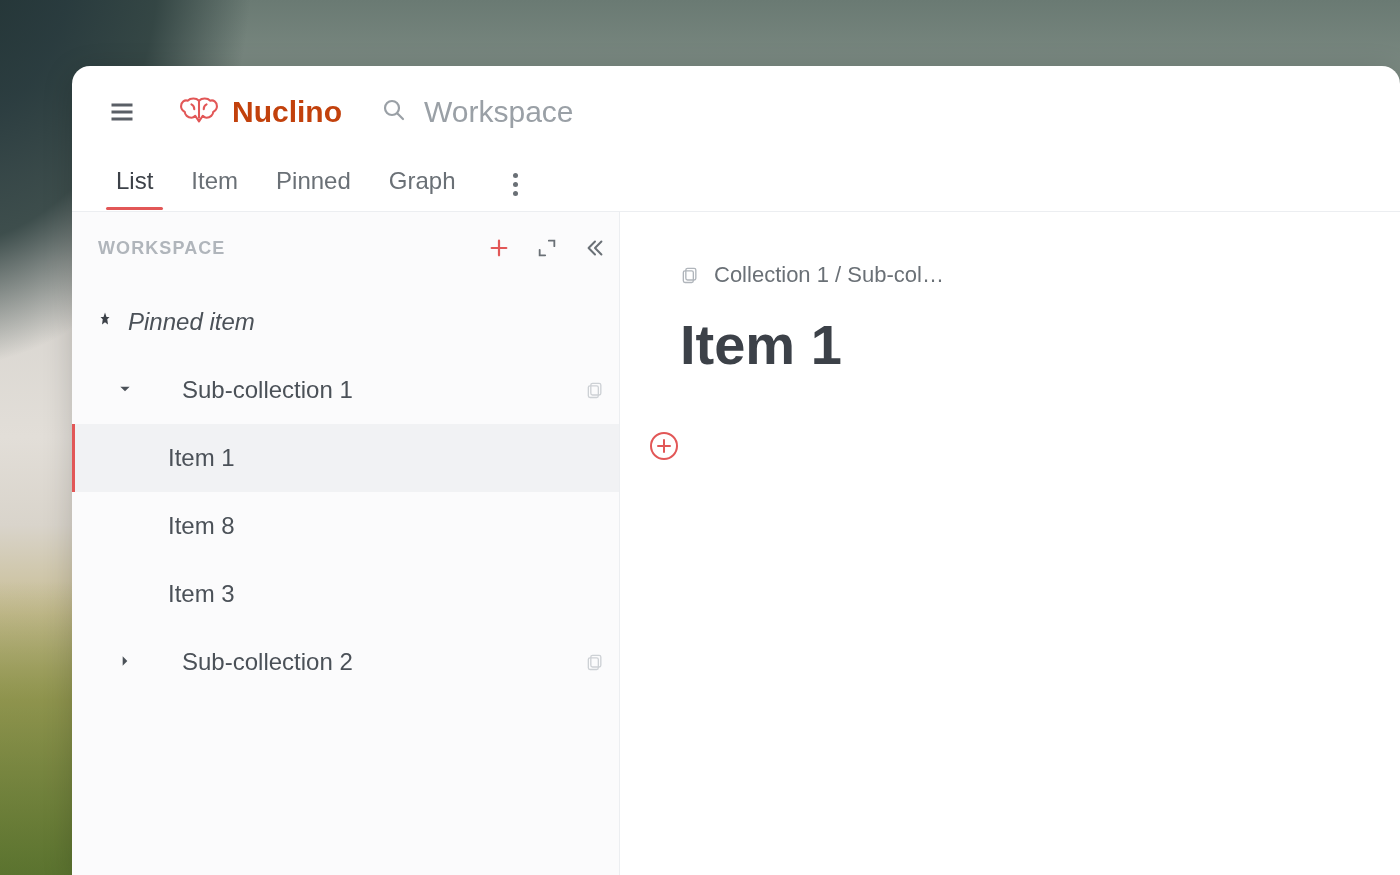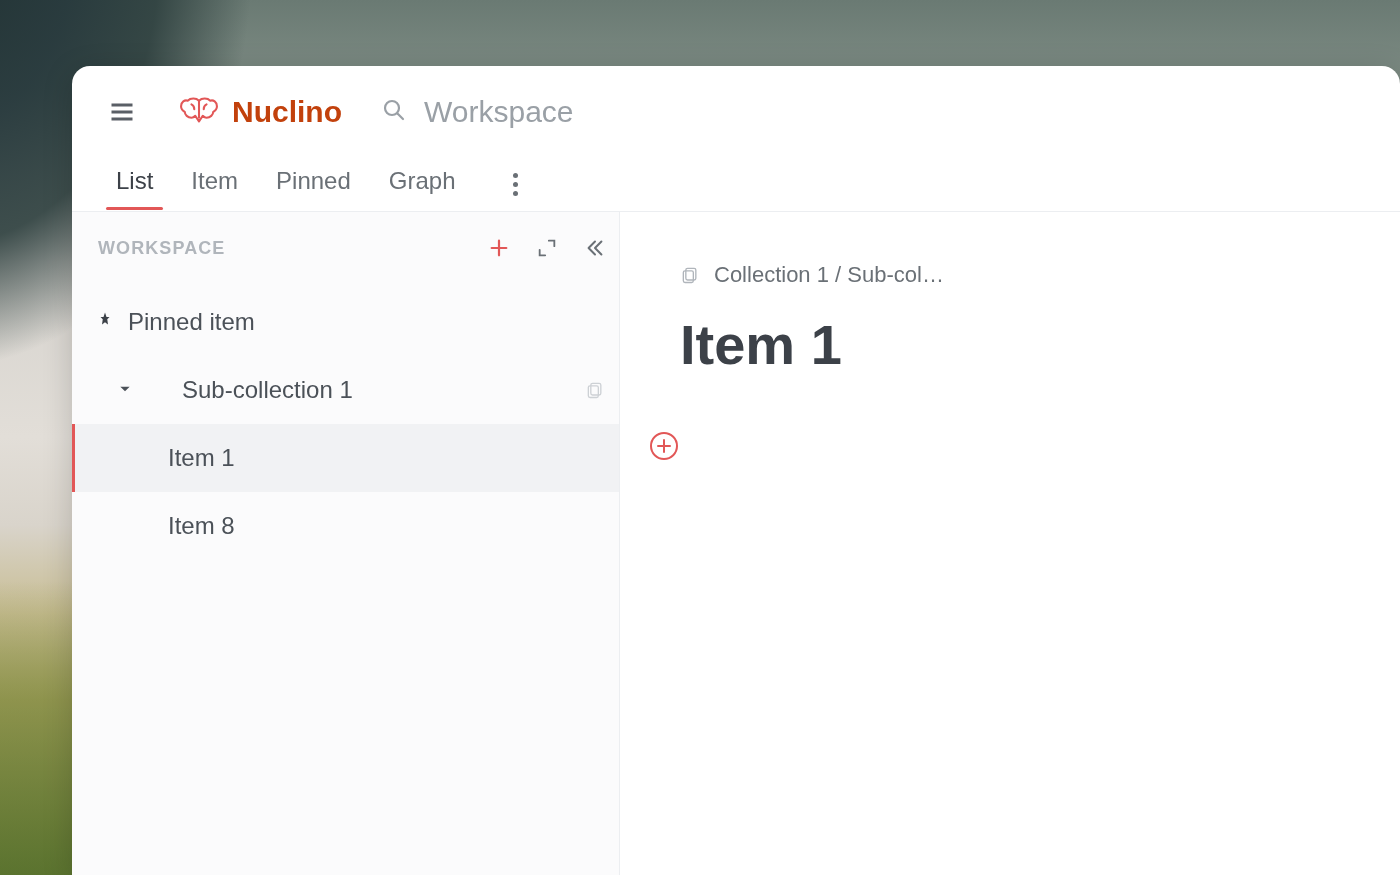--- a/index.html
+++ b/index.html
@@ -177,21 +177,21 @@
       height: 68px;
       cursor: pointer;
       position: relative;
       padding-right: 14px;
     }
     .tree-row .label {
       font-size: 24px;
       color: #4b5158;
       white-space: nowrap;
     }
-    .tree-row.lv0 .label { padding-left: 56px; }
+    .tree-row.lv0 .label { padding-left: 56px; font-style: italic; }
     .tree-row.lv1 .label { padding-left: 26px; }
     .tree-row.lv2 .label { padding-left: 60px; }
     .tree-row.lv3 .label { padding-left: 96px; }
 
     .caret {
       width: 16px; height: 16px; margin-right: 4px; flex-shrink: 0;
     }
     .caret svg { width: 14px; height: 14px; }
     .caret svg path { fill: #4b5158; }
 
@@ -359,21 +359,39 @@
         </div>
 
         <div class="tree-row lv3 selected">
           <span class="label">Item 1</span>
         </div>
 
         <div class="tree-row lv3">
           <span class="label">Item 8</span>
         </div>
 
-
+        <div class="tree-row lv3">
+          <span class="label">Item 3</span>
+        </div>
+
+        <div class="tree-row lv2">
+          <span class="chev-leading caret">
+            <svg viewBox="0 0 12 12">
+                <path d="M4 2l4 4-4 4z"></path>
+              </svg>
+          </span>
+          <span class="label">Sub-collection 2</span>
+          <span class="grow"></span>
+          <span class="row-action doc-stack">
+            <svg viewBox="0 0 24 24">
+                <rect x="7" y="4" width="12" height="14"></rect>
+                <rect x="4" y="7" width="12" height="14"></rect>
+              </svg>
+          </span>
+        </div>
 
       </div>
     </div>
 
     <div class="content">
       <div class="breadcrumb-row">
         <span class="bc-icon doc-stack">
           <svg viewBox="0 0 24 24">
               <rect x="7" y="4" width="12" height="14"></rect>
               <rect x="4" y="7" width="12" height="14"></rect>

